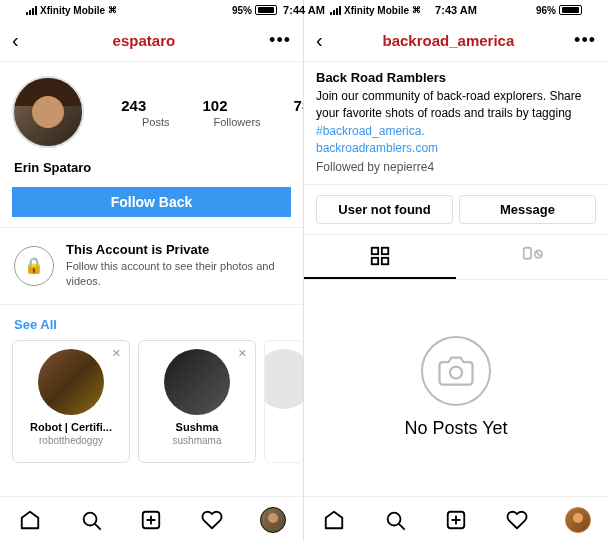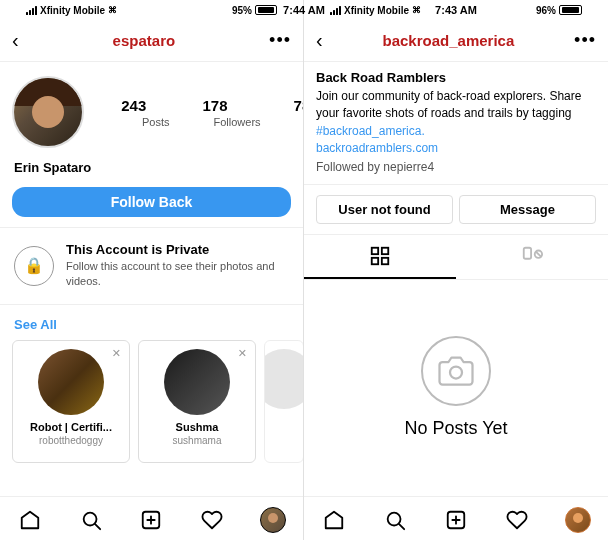--- a/index.html
+++ b/index.html
@@ -160,21 +160,21 @@
       font-weight: 600;
       color: #000;
     }
 
     
     .follow-btn {
       margin: 4px 12px 10px;
       background: #3897f0;
       color: #fff;
       border: none;
-      border-radius: 13px;
+      border-radius: 0;
       padding: 7px;
       font-size: 14px;
       font-weight: 600;
       width: calc(100% - 24px);
       cursor: pointer;
       text-align: center;
     }
 
     
     .private-section {
@@ -439,21 +439,21 @@
         <div class="avatar-hair"></div>
         <div class="avatar-face"></div>
       </div>
     </div>
     <div class="stats">
       <div class="stat-item">
         <span class="stat-number">243</span>
         <span class="stat-label">Posts</span>
       </div>
       <div class="stat-item">
-        <span class="stat-number">178</span>
+        <span class="stat-number">102</span>
         <span class="stat-label">Followers</span>
       </div>
       <div class="stat-item">
         <span class="stat-number">784</span>
         <span class="stat-label">Followers</span>
       </div>
     </div>
   </div>
 
   <div class="profile-name">Erin Spataro</div>

